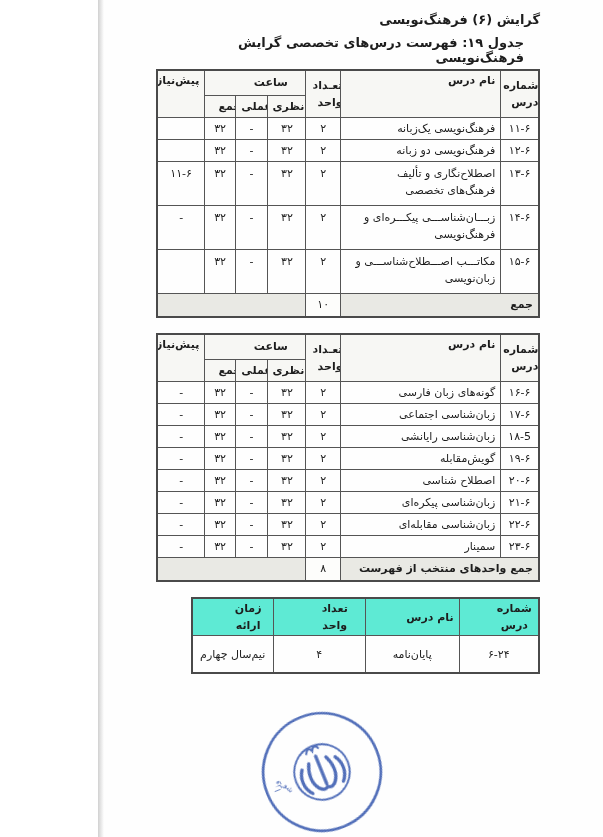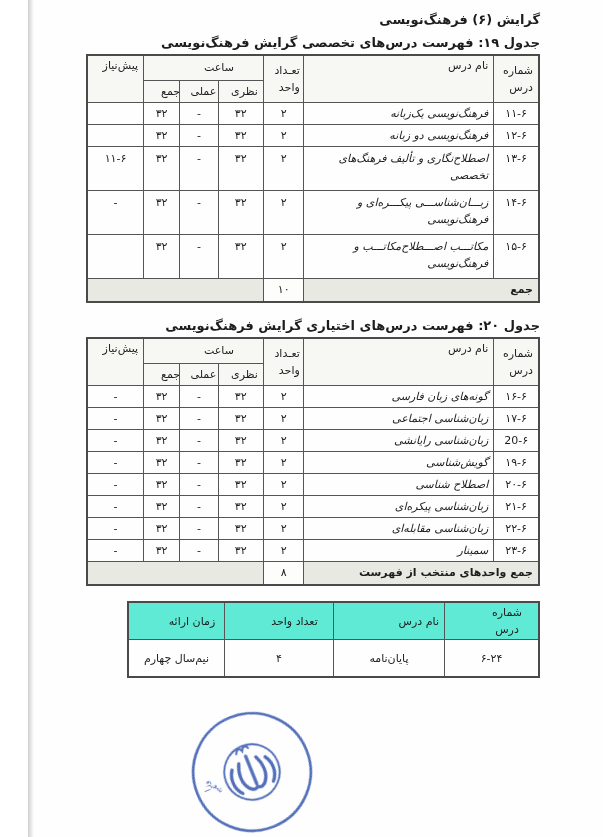--- a/index.html
+++ b/index.html
@@ -1,46 +1,46 @@
 <!DOCTYPE html>
 <html lang="fa" dir="rtl"><head>
 <meta charset="utf-8">
 <style>
   html,body{margin:0;padding:0;background:#ffffff;}
   .page{
     position:relative;
-    width:575px;height:837px;
+    width:505px;height:837px;
     box-sizing:border-box;
     background:#fefefe;
     padding:10px 63px 0 58px;
     direction:rtl;
     font-family:"DejaVu Sans",sans-serif;
     color:#1d1d1d;
     overflow:hidden;
   }
   .page::after{
     content:"";position:absolute;left:0;top:0;bottom:0;width:6px;
     background:linear-gradient(to right,rgba(90,90,90,.28),rgba(0,0,0,0));
     pointer-events:none;
   }
   .heading{font-size:13px;font-weight:bold;margin:2px 0 8px;}
-  .tbl-title{font-size:13px;font-weight:bold;margin:0 0 4px;}
+  .tbl-title{font-size:13px;font-weight:bold;margin:0 16px 4px;}
   table{width:100%;border-collapse:collapse;table-layout:fixed;margin:0 0 15px;}
   table{border:2px solid #4a4a4a;}
   th,td{
     border:1px solid #555;
     font-size:11px;line-height:1.55;
     padding:1px 5px;vertical-align:middle;
     overflow:hidden;
   }
-  th{font-weight:normal;background:#f7f7f4;padding-left:36px;}
+  th{font-weight:bold;background:#f7f7f4;padding-left:36px;}
   .hdr1 th{height:22px;}
   .hdr2 th{height:19px;}
   td.num,th.c{text-align:center;}
-  td.name{text-align:right;font-style:italic;}
+  td.name{text-align:right;}
   .num{direction:ltr;unicode-bidi:isolate;text-align:center;}
   tbody tr{height:22px;}
   tbody tr.tall{height:44px;}
   tbody tr.tall td{vertical-align:top;padding-top:3px;}
   tr.sum-row td{height:20px;background:#e9e9e4;font-weight:bold;}
   tr.sum-row td.units-white{background:#fdfdfb;font-weight:normal;}
   td.sum-label{text-align:right;}
   
   .t21{width:91%;margin-left:auto;margin-right:0;}
   .t21 th{height:26px;background:#5eead4;}
@@ -115,36 +115,35 @@
         <td class="num">۱۴-۶</td>
         <td class="name">زبـــان‌شناســـی پیکـــره‌ای و فرهنگ‌نویسی</td>
         <td class="num">۲</td>
         <td class="num">۳۲</td>
         <td class="num">-</td>
         <td class="num">۳۲</td>
         <td class="num">-</td>
       </tr>
       <tr class="tall">
         <td class="num">۱۵-۶</td>
-        <td class="name">مکاتـــب اصـــطلاح‌مکاتـــب و فرهنگ‌نویسی</td>
+        <td class="name">مکاتـــب اصـــطلاح‌شناســـی و زبان‌نویسی</td>
         <td class="num">۲</td>
         <td class="num">۳۲</td>
         <td class="num">-</td>
         <td class="num">۳۲</td>
         <td class="num"></td>
       </tr>
       <tr class="sum-row">
         <td class="sum-label" colspan="2">جمع</td>
         <td class="num units-white">۱۰</td>
         <td colspan="4"></td>
       </tr>
     </tbody>
   </table>
 
-  <div class="tbl-title">جدول ۲۰: فهرست درس‌های اختیاری گرایش فرهنگ‌نویسی</div>
   <table>
     <colgroup>
       <col style="width:10%">
         <col style="width:42%">
         <col style="width:9%">
       <col style="width:10%">
         <col style="width:8.5%">
         <col style="width:8%">
         <col style="width:12.5%">
     </colgroup>
@@ -175,31 +174,31 @@
       <tr>
         <td class="num">۱۷-۶</td>
         <td class="name">زبان‌شناسی اجتماعی</td>
         <td class="num">۲</td>
         <td class="num">۳۲</td>
         <td class="num">-</td>
         <td class="num">۳۲</td>
         <td class="num">-</td>
       </tr>
       <tr>
-        <td class="num">20-۶</td>
+        <td class="num">۱۸-5</td>
         <td class="name">زبان‌شناسی رایانشی</td>
         <td class="num">۲</td>
         <td class="num">۳۲</td>
         <td class="num">-</td>
         <td class="num">۳۲</td>
         <td class="num">-</td>
       </tr>
       <tr>
         <td class="num">۱۹-۶</td>
-        <td class="name">گویش‌شناسی</td>
+        <td class="name">گویش‌مقابله</td>
         <td class="num">۲</td>
         <td class="num">۳۲</td>
         <td class="num">-</td>
         <td class="num">۳۲</td>
         <td class="num">-</td>
       </tr>
       <tr>
         <td class="num">۲۰-۶</td>
         <td class="name">اصطلاح شناسی</td>
         <td class="num">۲</td>

